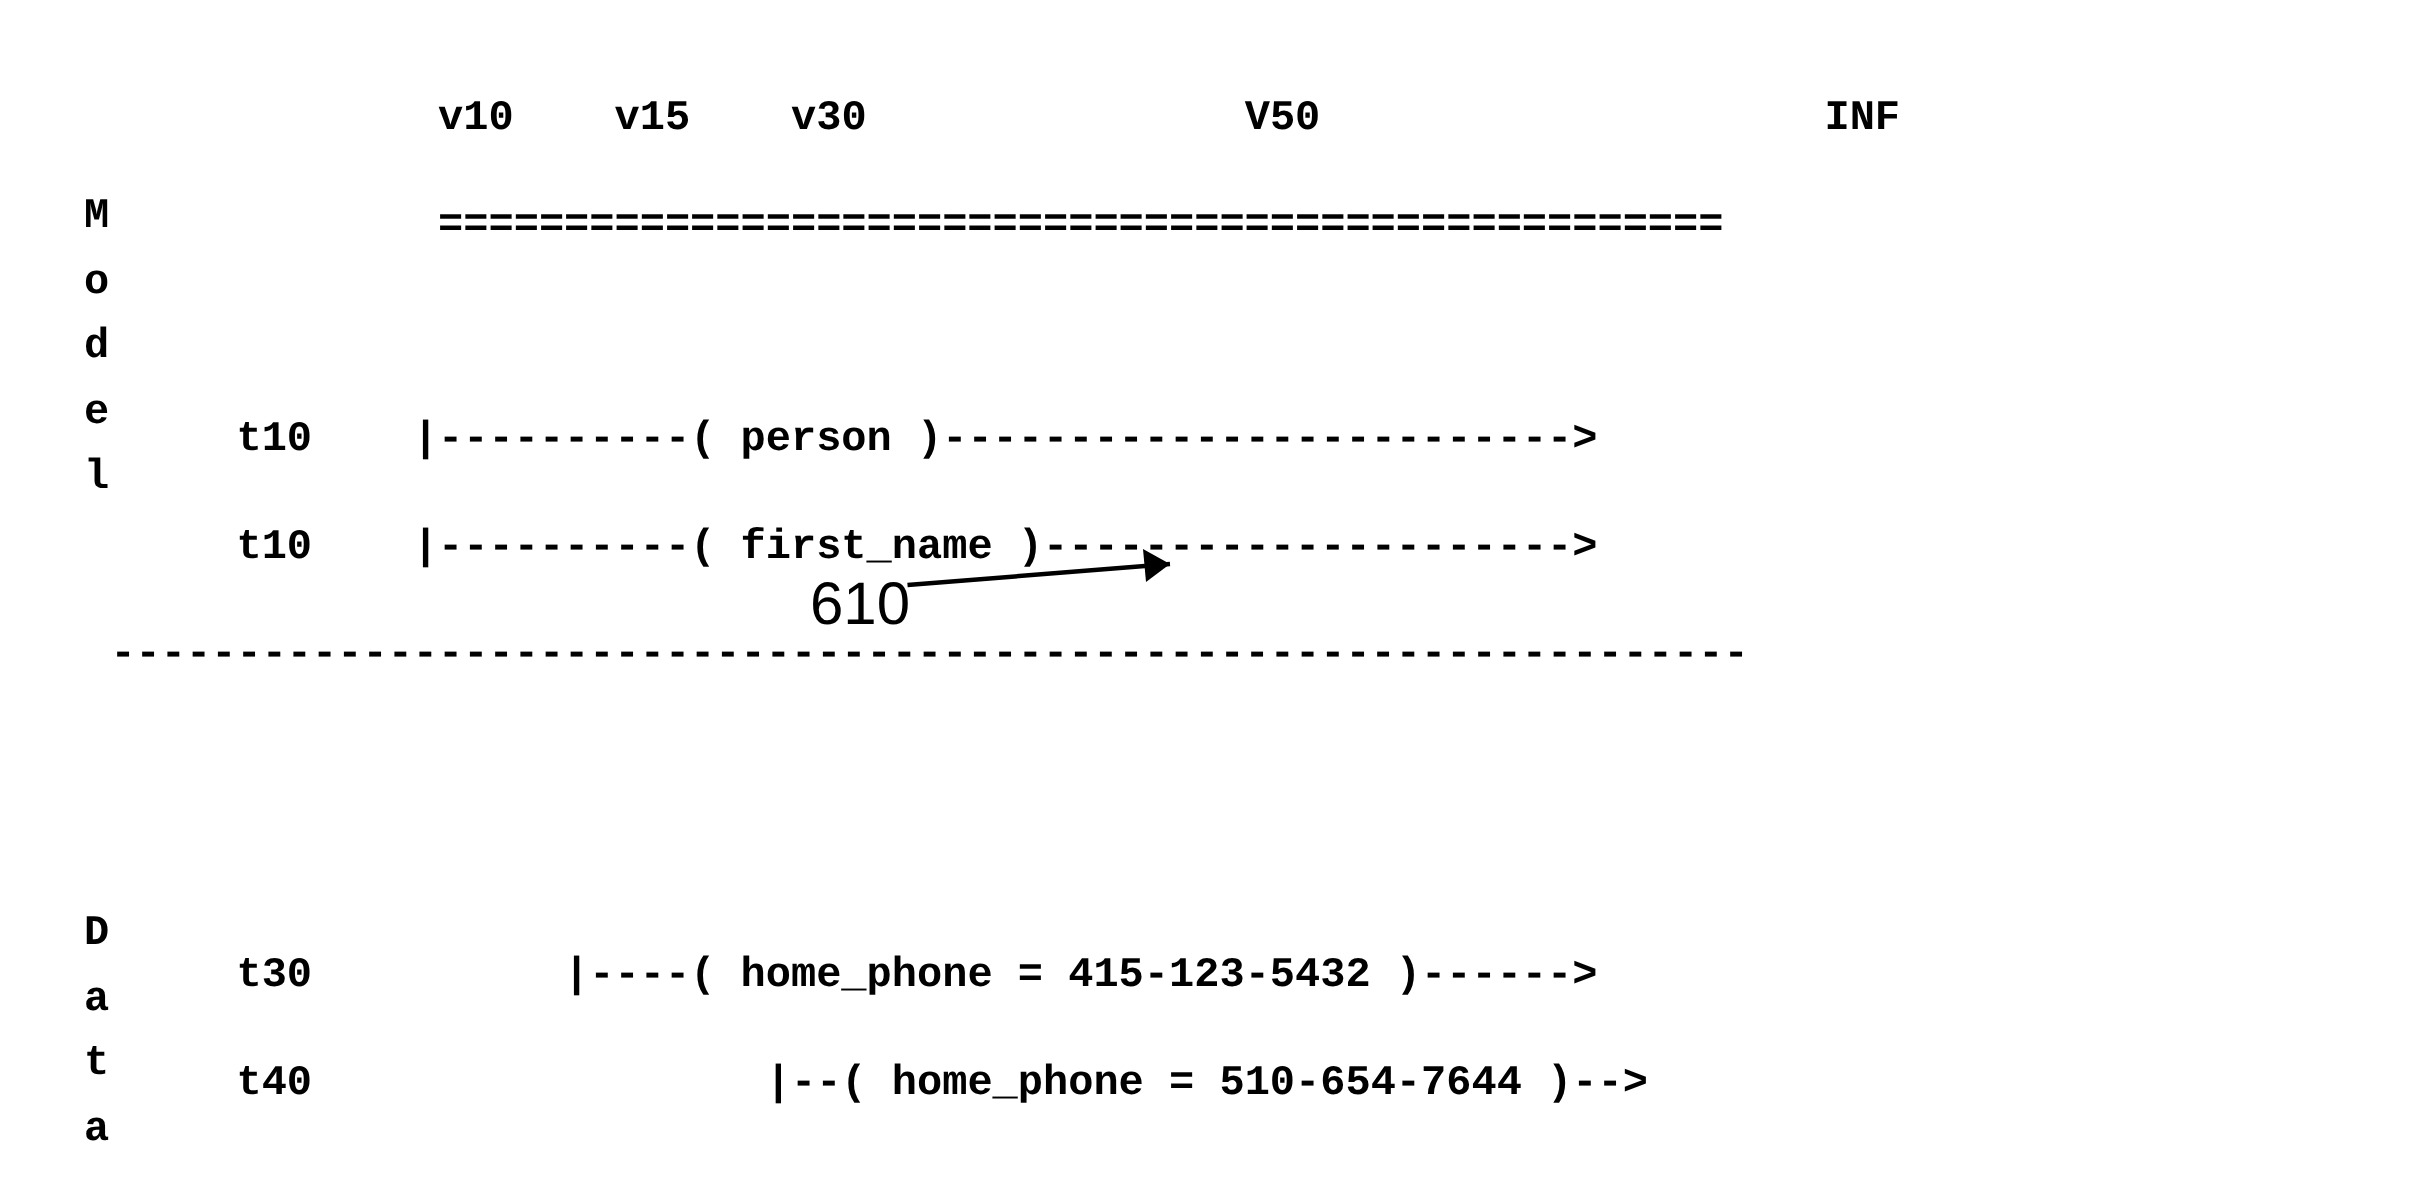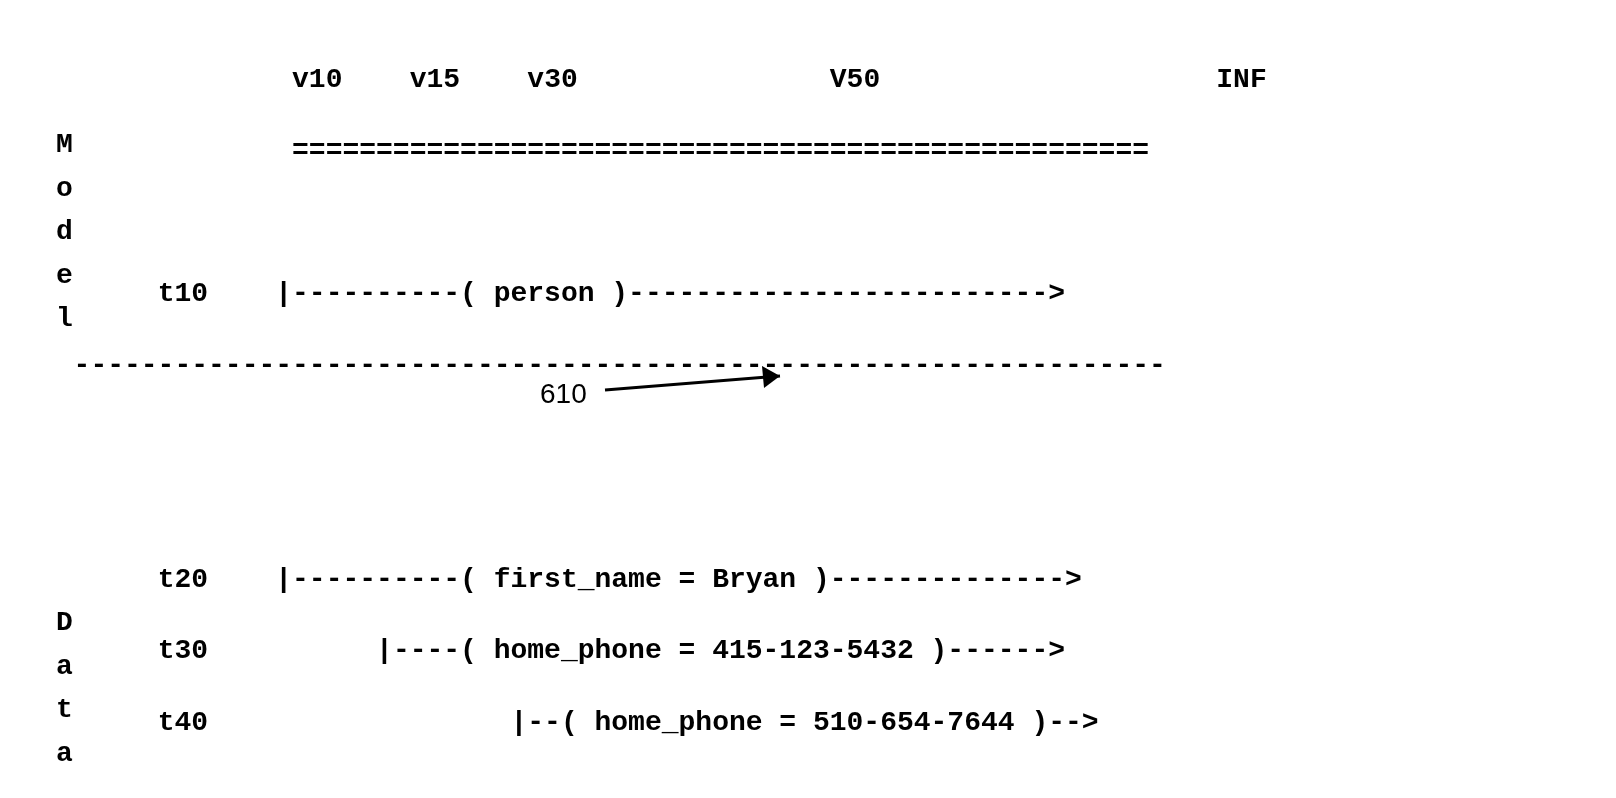--- a/index.html
+++ b/index.html
@@ -38,21 +38,21 @@
     stroke-width: 3;
     fill: none;
   }
   .arrow-head {
     fill: #000;
   }
   .callout {
     position: absolute;
     font-family: Arial, Helvetica, sans-serif;
     font-weight: normal;
-    font-size: 28px;
+    font-size: 40px;
   }
 </style>
 </head>
 <body>
 
 <div class="canvas">
 
   <div class="vertical-label" style="top:80px;">
 M
 o
@@ -67,30 +67,30 @@
 a</div>
 
   <div class="line">               <span>v10</span>    <span>v15</span>    <span>v30</span>               <span>V50</span>                    <span>INF</span></div>
 
   <div class="line">               <span>===================================================</span></div>
 
   <div class="line"> </div>
 
   <div class="line">       <span>t10</span>    <span>|----------( person )-------------------------&gt;</span></div>
 
+  <div class="line">       <span>t10</span>    <span>|----------( first_name )---------------------&gt;</span></div>
 
 
 
 
   <div class="line">  <span>-----------------------------------------------------------------</span></div>
 
   <div class="line"> </div>
   <div class="line"> </div>
 
-  <div class="line">       <span>t20</span>    <span>|----------( first_name = Bryan )--------------&gt;</span></div>
 
   <div class="line">       <span>t30</span>          <span>|----( home_phone = 415-123-5432 )------&gt;</span></div>
 
   <div class="line">       <span>t40</span>                  <span>|--( home_phone = 510-654-7644 )--&gt;</span></div>
 
   <div class="callout" style="left:540px; top:372px;">610</div>
 
   <svg class="arrow-wrap" style="left:600px; top:360px;" width="210" height="50">
     <line class="arrow-line" x1="5" y1="30" x2="180" y2="16"></line>
     <polygon class="arrow-head" points="180,16 162,6 164,28"></polygon>

